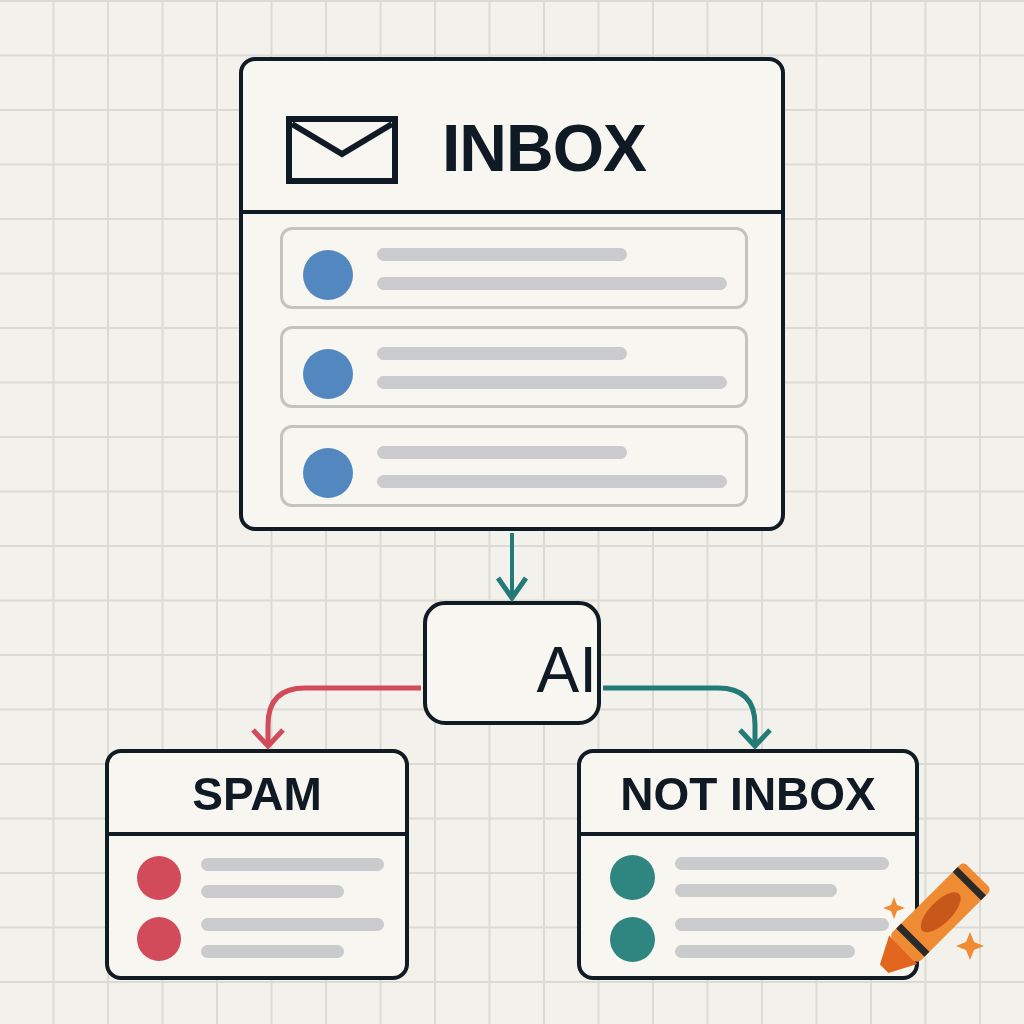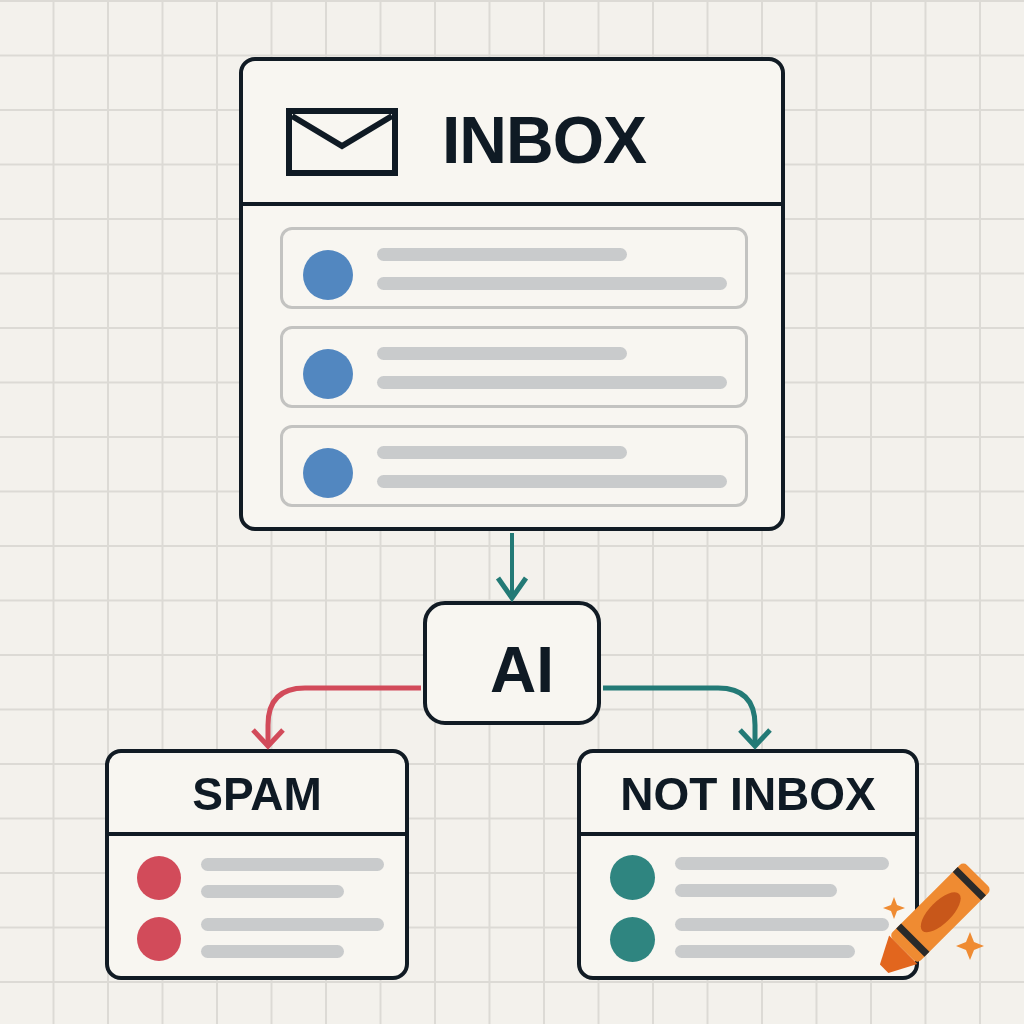--- a/index.html
+++ b/index.html
@@ -8,29 +8,29 @@
     background-color:#f3f1ec;
     background-image:
       linear-gradient(to right,#dcdad5 2px,transparent 2px),
       linear-gradient(to bottom,#dcdad5 2px,transparent 2px);
     background-size:54.5px 54.5px;
     background-position:-2px 0px;
     font-family:"Liberation Sans","DejaVu Sans",sans-serif;
   }
   .card{position:absolute;background:#f8f6f1;border:4px solid #111b24;border-radius:16px;box-sizing:border-box;}
   .inbox{left:239px;top:57px;width:546px;height:474px;}
-  .inbox-header{position:absolute;left:0;top:0;right:0;height:141px;border-bottom:4px solid #111b24;}
+  .inbox-header{position:absolute;left:0;top:8px;right:0;height:141px;border-bottom:4px solid #111b24;}
   .env{position:absolute;left:43px;top:47px;}
   .title{position:absolute;font-weight:bold;color:#0f1a24;}
   .inbox-title{left:199px;top:41px;font-size:66px;letter-spacing:-1px;}
   .msg{position:absolute;left:37px;width:468px;height:82px;border:3px solid #c3c3c1;border-radius:12px;box-sizing:border-box;background:#f8f6f1;}
   .dot{position:absolute;border-radius:50%;}
   .bar{position:absolute;height:13px;border-radius:7px;background:#c9cbcc;}
   .ai{left:423px;top:601px;width:178px;height:124px;border-radius:22px;}
-  .ai-label{position:absolute;left:0;right:0;top:28px;text-align:center;font-size:64px;font-weight:bold;color:#0f1a24;padding-left:20px;}
+  .ai-label{position:absolute;left:0;right:0;top:28px;text-align:right;font-size:64px;font-weight:normal;color:#0f1a24;padding-left:20px;}
   .spam{left:105px;top:749px;width:304px;height:231px;}
   .notspam{left:577px;top:749px;width:342px;height:231px;}
   .sub-header{position:absolute;left:0;right:0;top:0;height:79px;border-bottom:4px solid #111b24;padding-left:8px;}
   .sub-title{position:absolute;left:0;right:0;top:14px;text-align:center;font-size:46px;font-weight:bold;color:#0f1a24;}
   svg.overlay{position:absolute;left:0;top:0;pointer-events:none;}
 </style>
 </head>
 <body>
 
 <div class="card inbox">

